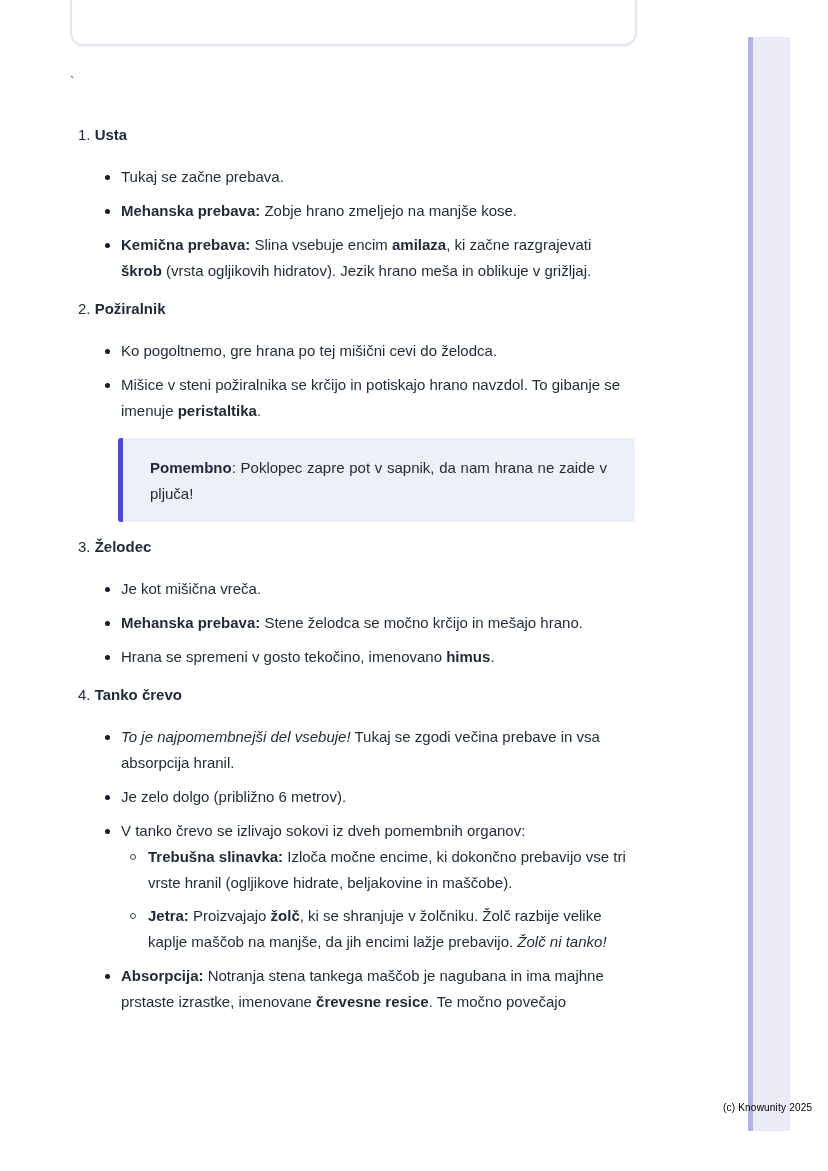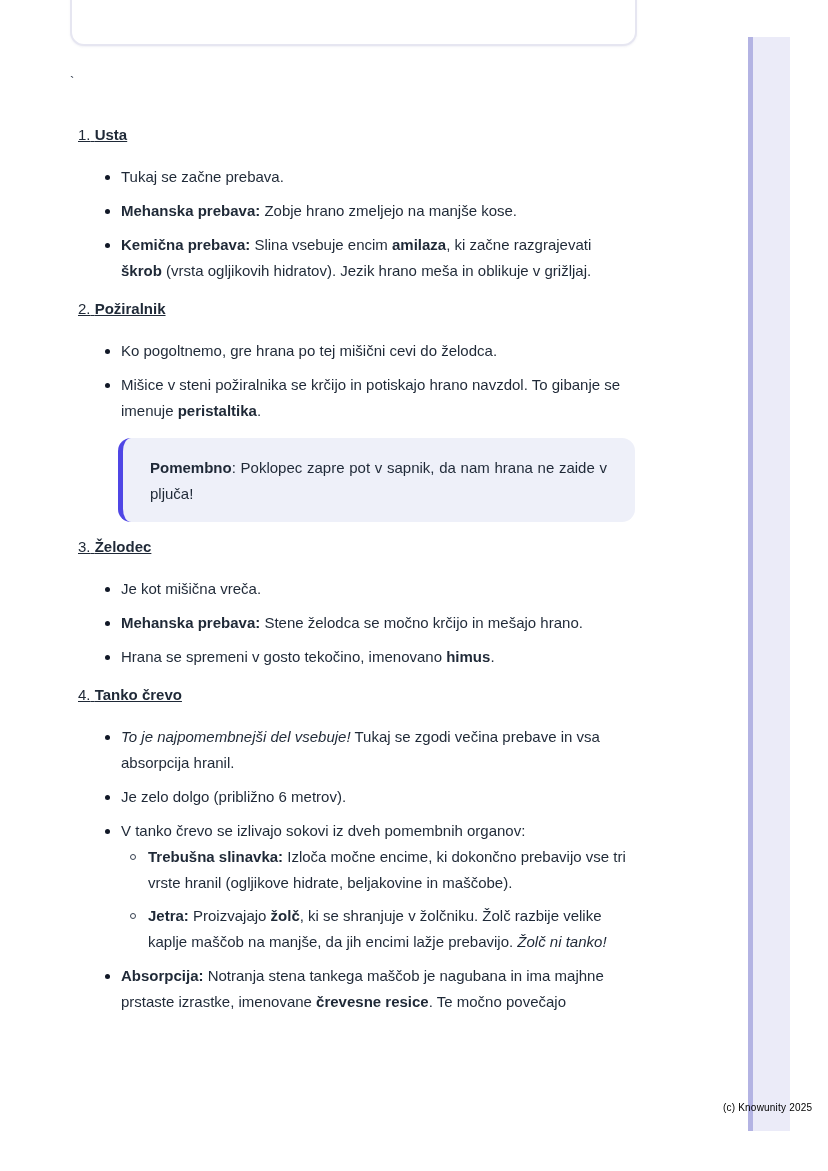--- a/index.html
+++ b/index.html
@@ -24,40 +24,40 @@
   .watermark{
     position:absolute;left:723px;top:1102px;z-index:3;
     font-size:10px;color:#000000;letter-spacing:.2px;white-space:nowrap;
   }
   .content{
     position:absolute;left:78px;top:122px;width:557px;
     font-size:15px;line-height:26px;
   }
   section{margin:0;}
   section + section{margin-top:12px;}
-  .h{line-height:26px;margin:0 0 16px 0;text-decoration:underline;}
+  .h{line-height:26px;margin:0 0 16px 0;}
   .h .num{font-weight:400;}
   .h strong{font-weight:700;}
   ul{list-style:none;margin:0;padding:0 0 0 43px;}
   li{position:relative;margin:0 0 8px 0;}
   li:last-child{margin-bottom:0;}
   ul.main > li::before{
     content:"";position:absolute;left:-16px;top:10.5px;width:5px;height:5px;
     border-radius:50%;background:#111827;
   }
   li.tight{margin-bottom:0;}
   ul.sub{padding-left:27px;margin:0 0 8px 0;}
   ul.sub > li{margin-bottom:7px;}
   ul.sub > li::before{
     content:"";position:absolute;left:-18px;top:9.5px;width:4px;height:4px;
     border-radius:50%;background:transparent;border:1.5px solid #374151;
   }
   .callout{
     margin:14px 0 0 40px;background:#eef0f9;
-    border-left:5px solid #4f46e5;border-radius:13px;
+    border-left:5px solid #4f46e5;border-radius:3px;
     padding:17px 28px 15px 27px;text-align:justify;
   }
   strong{font-weight:700;}
   em{font-style:italic;}
 </style>
 </head>
 <body>
 
 <div class="top-card"></div>
 <div class="side-strip"></div>

